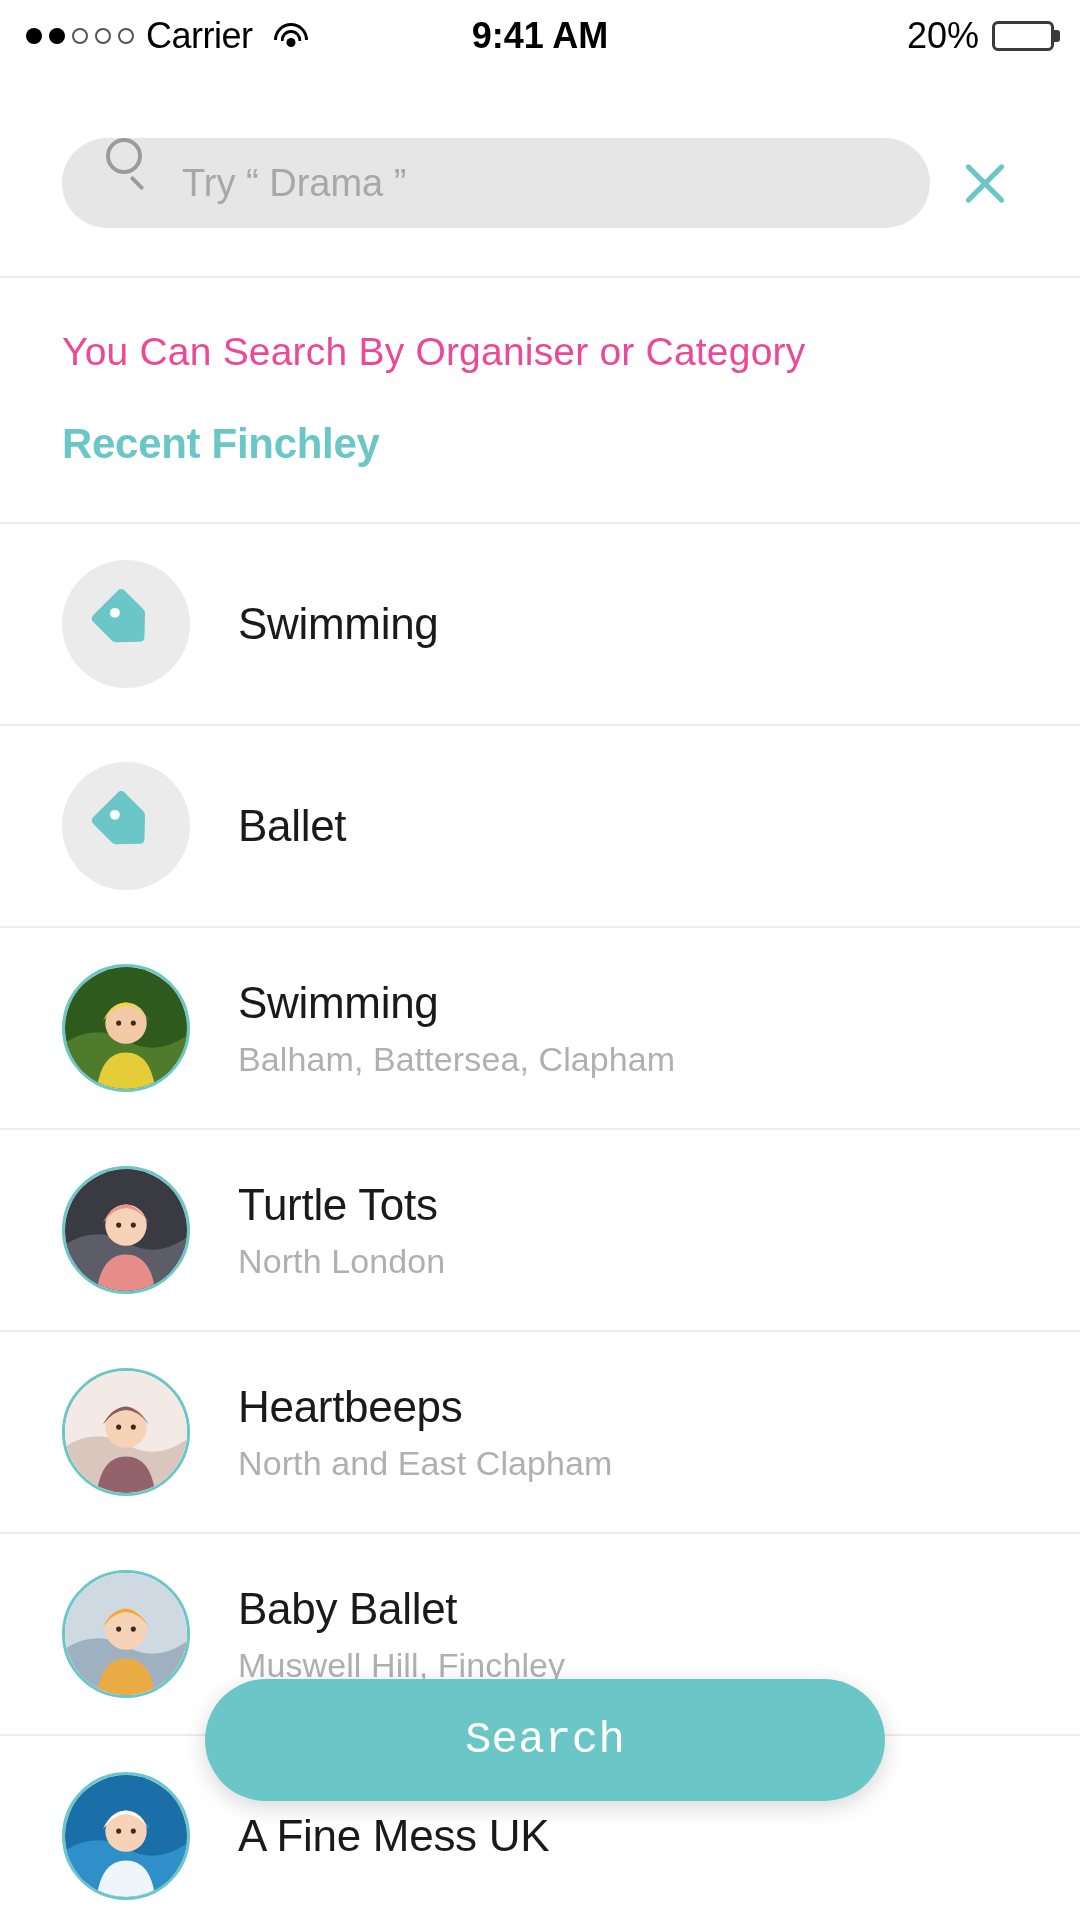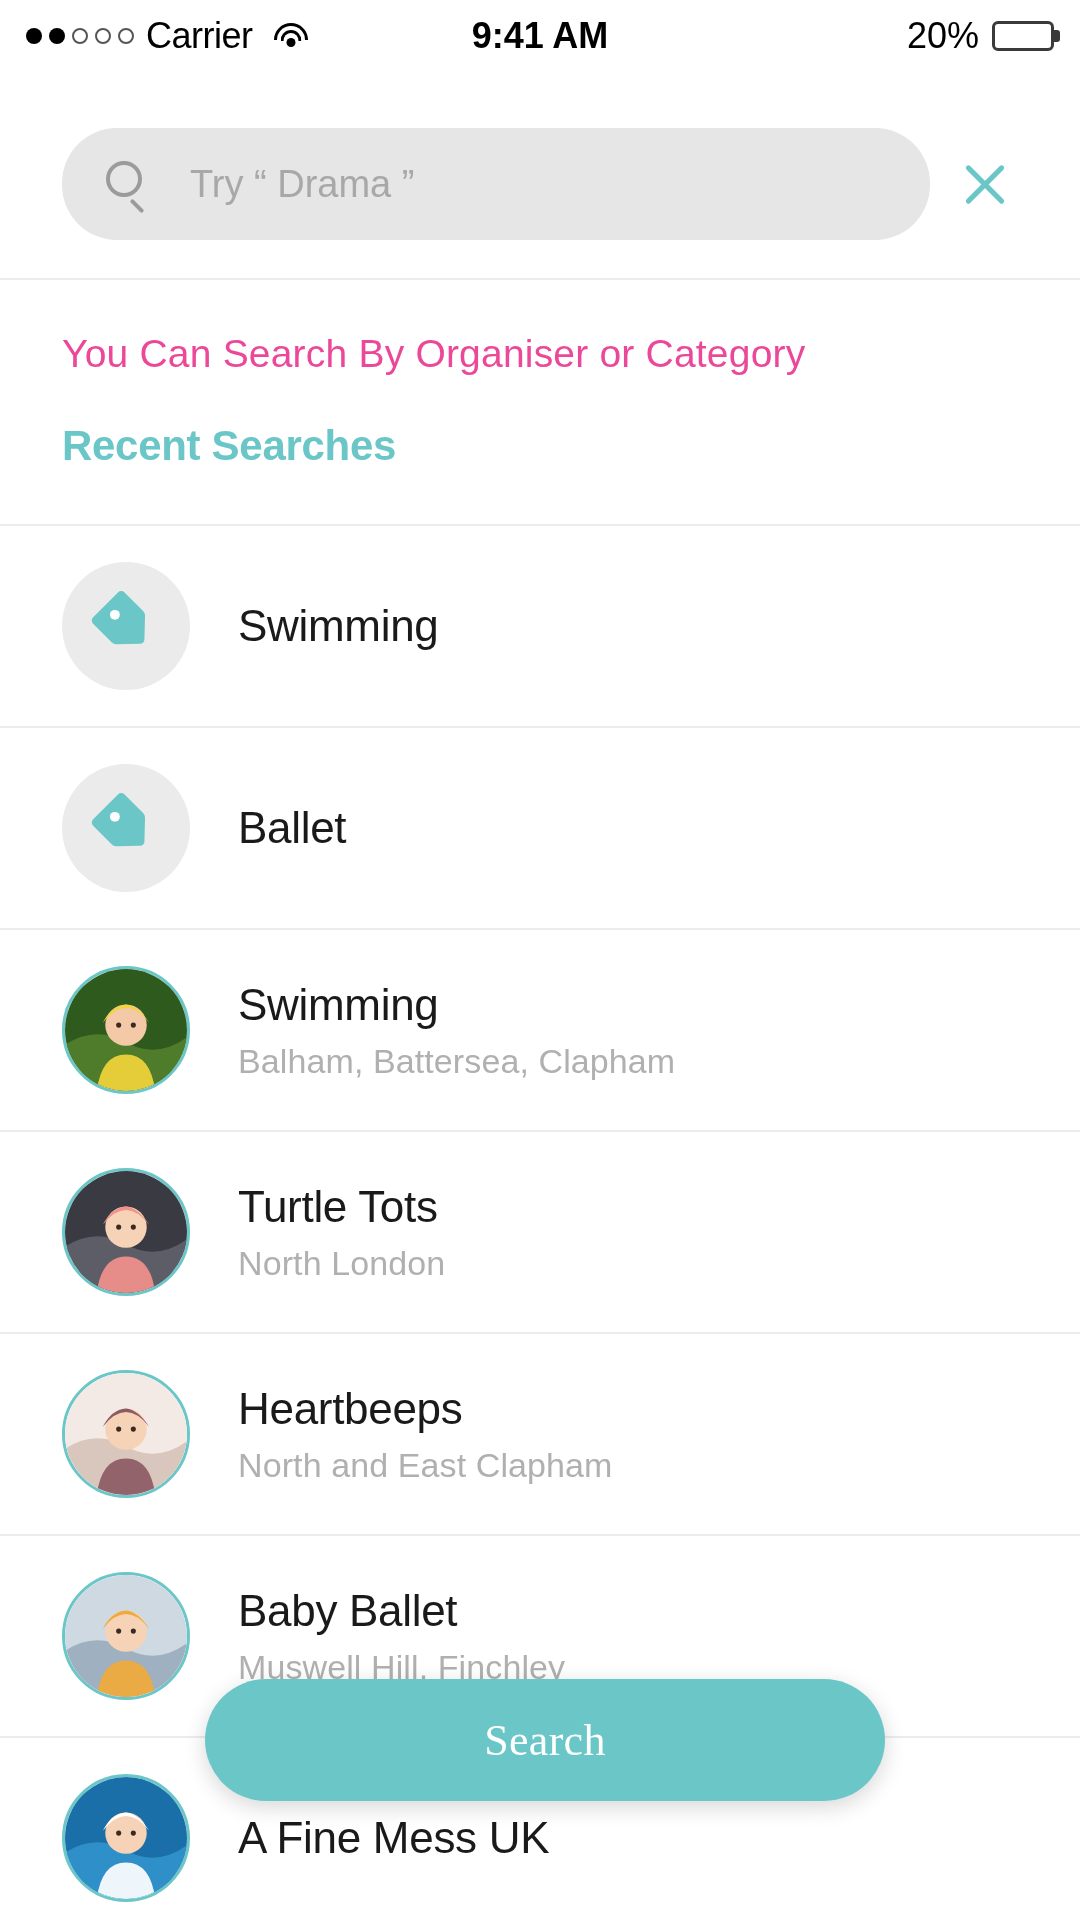--- a/index.html
+++ b/index.html
@@ -46,22 +46,22 @@
   .battery::after { content:""; position:absolute; right:-9px; top:50%; transform:translateY(-50%);
                     width:6px; height:12px; background:#3a3a3a; border-radius:0 3px 3px 0; }
   .battery-fill { height:100%; background:#000; border-radius:2px; }
 
   
   .searchbar-wrap {
     display:flex; align-items:center;
     padding:56px 40px 38px 62px;
   }
   .search-field {
-    flex:1; height:112px; background:#e6e6e6; border-radius:55px;
-    display:flex; align-items:center; padding:0 44px; gap:38px;
+    flex:1; height:90px; background:#e6e6e6; border-radius:55px;
+    display:flex; padding:0 44px; gap:30px;
   }
   .mag { width:46px; height:46px; position:relative; flex-shrink:0; }
   .mag span {
     position:absolute; top:0; left:0;
     width:36px; height:36px; border:4px solid #9b9b9b; border-radius:50%;
   }
   .mag span::after {
     content:""; position:absolute; right:-10px; bottom:-9px;
     width:17px; height:4px; background:#9b9b9b; border-radius:2px;
     transform:rotate(45deg); transform-origin:left center;
@@ -125,21 +125,21 @@
 
   
   .search-fab {
     position:absolute; left:205px; bottom:119px;
     width:680px; height:122px;
     background:#6bc6c8; border-radius:61px;
     display:flex; align-items:center; justify-content:center;
     color:#fff; font-size:44px; letter-spacing:0.3px;
     box-shadow:0 6px 22px rgba(0,0,0,0.16);
     cursor:pointer; border:none;
-    font-family:Liberation Serif, serif;
+    font-family:Liberation Mono, monospace;
   }
 </style>
 </head>
 <body>
 
 <div id="app">
 
   <div class="statusbar">
     <div class="sb-left">
       <div class="dots">
@@ -176,21 +176,21 @@
     </div>
     <div class="close-btn">
       <i class="l1"></i>
       <i class="l2"></i>
     </div>
   </div>
 
   <div class="divider"></div>
 
   <div class="hint">You Can Search By Organiser or Category</div>
-  <div class="recent-heading">Recent Searches</div>
+  <div class="recent-heading">Recent Finchley</div>
 
   <div class="divider"></div>
 
   <div class="list" id="recent-list">
       <div class="row">
         <div class="thumb-cat">
           <svg class="tag-icon" viewBox="0 0 24 24" aria-hidden="true">
   <g transform="rotate(45 12 12)">
     <path d="M3.5 4.2 h9.1 a2 2 0 0 1 1.45 0.62 l5.6 5.9 a1.6 1.6 0 0 1 0 2.2 l-5.6 5.9
              a2 2 0 0 1 -1.45 0.62 h-9.1 a1.6 1.6 0 0 1 -1.6 -1.6 v-12.04

